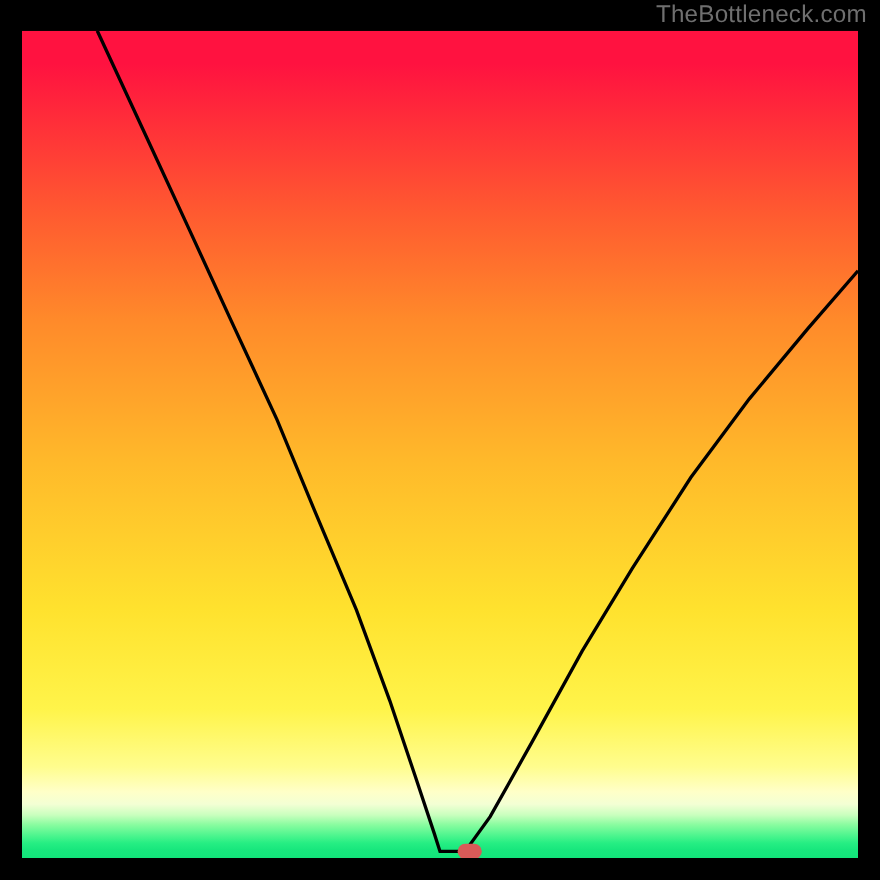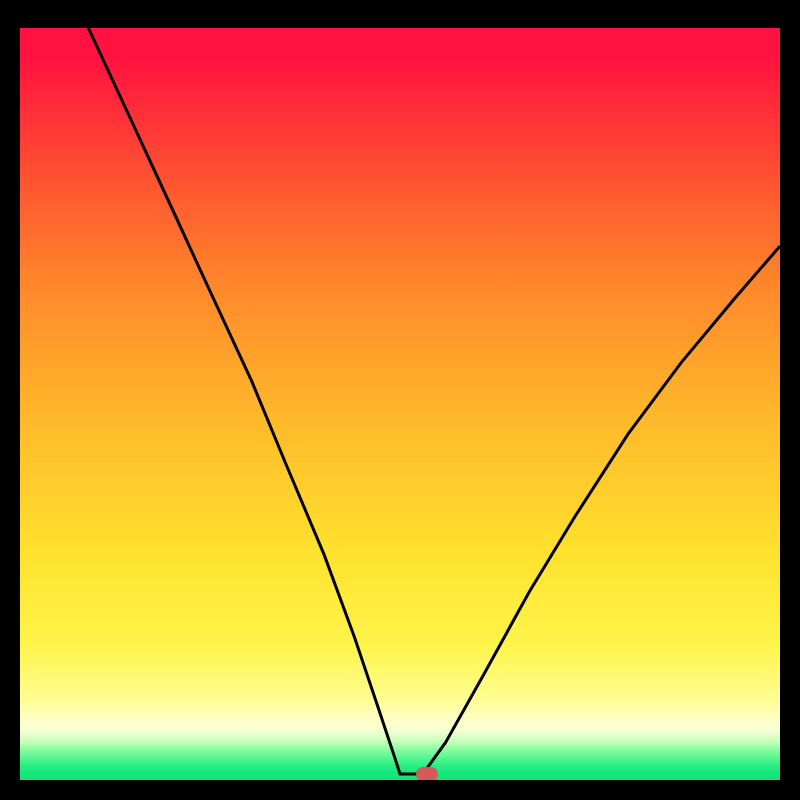--- a/index.html
+++ b/index.html
@@ -83,20 +83,21 @@
     background: #d85a58;
     z-index: 30;
     transform: translate(-50%, -50%);
   }
 </style>
 </head>
 <body>
 
 <div class="frame">
 
+  <div class="watermark">TheBottleneck.com</div>
 
   <div class="plot">
     <div class="gradient"></div>
     <svg class="curve" viewBox="0 0 760 752" preserveAspectRatio="none">
       <path id="curve-path" d="M68.4 0.0 L110.2 90.2 L152.0 180.5 L190.0 263.2 L231.8 353.4 L266.0 436.2 L304.0 526.4 L334.4 609.1 L357.2 676.8 L374.7 729.4 L380.0 746.0 L380.0 746.0 L402.8 746.0 L402.8 746.0 L425.6 714.4 L463.6 646.7 L509.2 564.0 L554.8 488.8 L608.0 406.1 L661.2 334.6 L714.4 270.7 L760.0 218.1 "></path>
     </svg>
     <div id="marker" class="marker" style="left: 406.6px; top: 745.984px; background: rgb(216, 90, 88);"></div>
   </div>
 
 </div>

